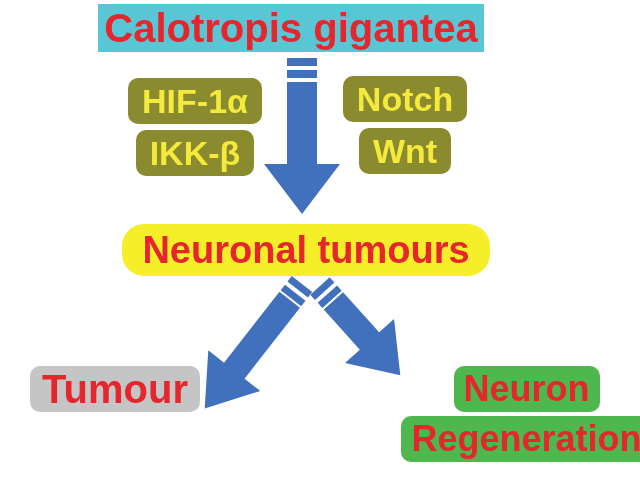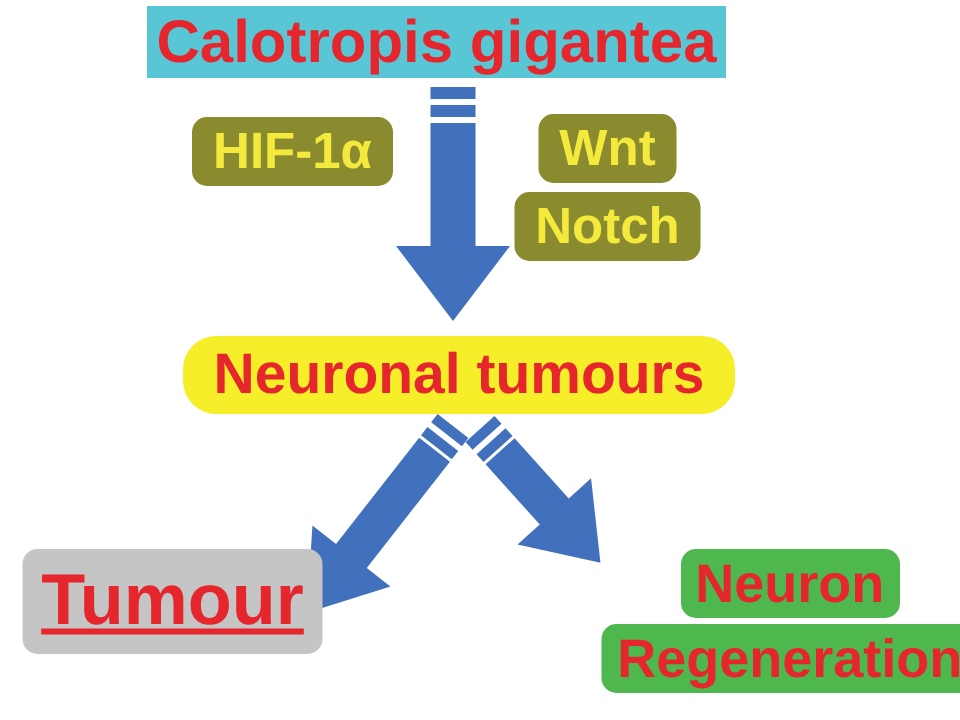--- a/index.html
+++ b/index.html
@@ -25,21 +25,21 @@
     background:var(--olive);color:var(--oliveText);
     font-size:34px;line-height:46px;padding:0 14px;
   }
   .center-box{
     position:absolute;left:122px;top:224px;width:368px;height:52px;
     background:var(--yellow);color:var(--red);font-size:38px;line-height:52px;
     text-align:center;font-weight:bold;border-radius:22px;
   }
   .col-outcome-left{left:0px;top:366px;width:230px;gap:4px;}
   .col-outcome-right{left:413px;top:366px;width:227px;gap:4px;}
-  .outcome-gray{background:var(--gray);font-size:48px;line-height:46px;padding:12px 12px;text-decoration:underline;}
+  .outcome-gray{background:var(--gray);font-size:40px;line-height:46px;padding:0 12px;}
   .outcome-green{background:var(--green);font-size:36px;line-height:46px;padding:0 10px;}
 </style>
 </head>
 <body>
 
 <div class="canvas">
 
   <svg class="arrow-layer" viewBox="0 0 640 480" xmlns="http://www.w3.org/2000/svg">
 
     <g transform="translate(302,58)">
@@ -58,25 +58,26 @@
       <rect class="arrow" x="-13" y="0" width="26" height="7"></rect>
       <rect class="arrow" x="-13" y="11" width="26" height="7"></rect>
       <polygon class="arrow" points="-13,20 13,20 13,74 33,74 0,120 -33,74 -13,74"></polygon>
     </g>
   </svg>
 
   <div class="title-box">Calotropis gigantea</div>
 
   <div class="col col-left-mediators">
     <span class="chip mediator">HIF-1α</span>
+    <span class="chip mediator">IKK-β</span>
   </div>
 
   <div class="col col-right-mediators">
+    <span class="chip mediator">Notch</span>
     <span class="chip mediator">Wnt</span>
-    <span class="chip mediator">Notch</span>
   </div>
 
   <div class="center-box">Neuronal tumours</div>
 
   <div class="col col-outcome-left">
     <span class="chip outcome-gray">Tumour</span>
   </div>
 
   <div class="col col-outcome-right">
     <span class="chip outcome-green">Neuron</span>

